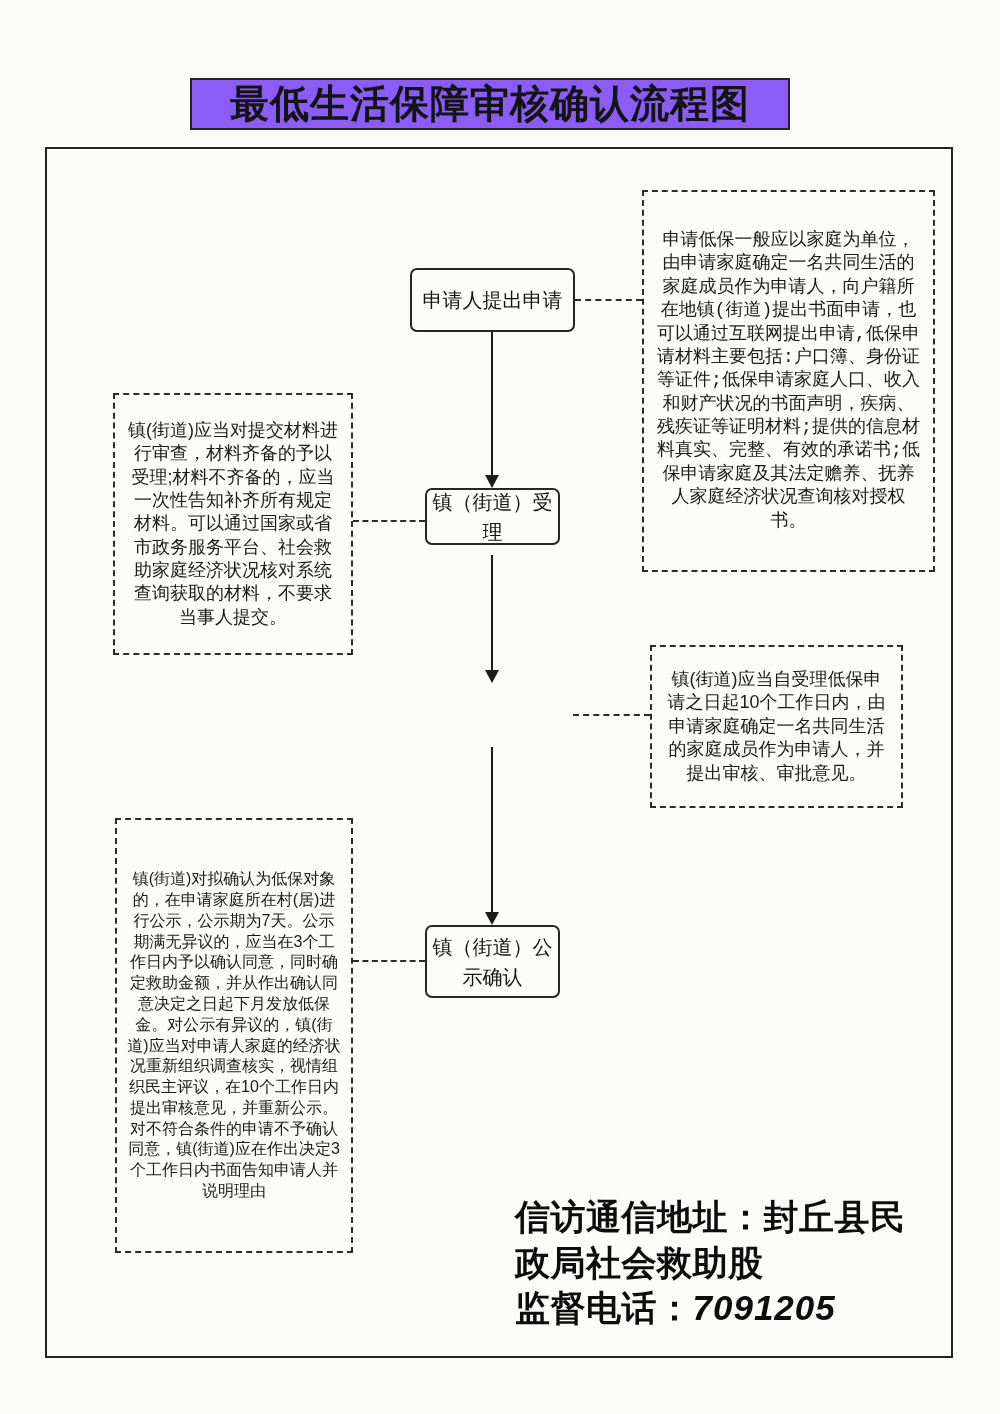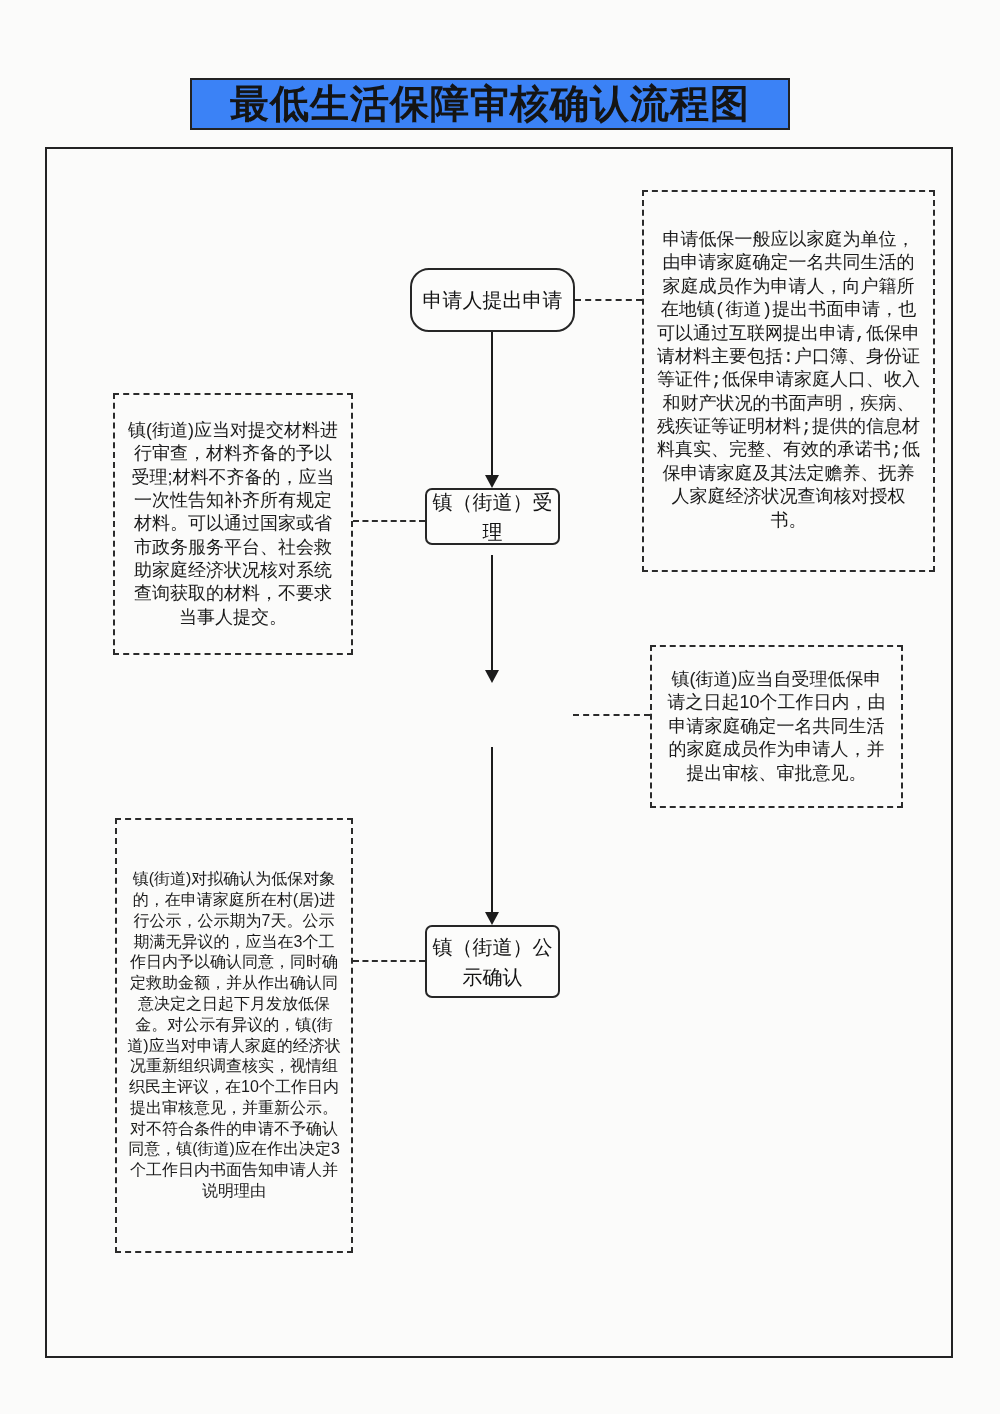--- a/index.html
+++ b/index.html
@@ -15,21 +15,21 @@
     background: #fbfbfa;
     font-family: "Liberation Sans", sans-serif;
     color: #161616;
     overflow: hidden;
   }
   .title-box {
     position: absolute;
     left: 190px; top: 78px;
     width: 600px; height: 52px;
     border: 2px solid #232323;
-    background: #3b82f6;
+    background: #8b5cf6;
     display: flex; align-items: center; justify-content: center;
     font-size: 39px;
     font-weight: 600;
     letter-spacing: 1px;
     color: #141414;
     box-sizing: border-box;
     text-align: right;
   }
   .outer-border {
     position: absolute;
@@ -45,21 +45,21 @@
     border-radius: 7px;
     background: #fcfcfb;
     display: flex; align-items: center; justify-content: center;
     text-align: center;
     font-size: 20px;
     line-height: 1.5;
     color: #131313;
     box-sizing: border-box;
     z-index: 3;
   }
-  .node-1 { left: 410px; top: 268px; width: 165px; height: 64px; padding: 12px 6px; border-radius: 19px; }
+  .node-1 { left: 410px; top: 268px; width: 165px; height: 64px; padding: 12px 6px; }
   .node-2 { left: 425px; top: 488px; width: 135px; height: 57px; padding: 2px 5px; }
   .node-3 { left: 408px; top: 683px; width: 165px; height: 64px; padding: 2px 1px; }
   .node-4 { left: 425px; top: 925px; width: 135px; height: 73px; padding: 2px 5px; }
   .note {
     position: absolute;
     border: 2px dashed #2b2b2b;
     background: transparent;
     display: flex; align-items: center; justify-content: center;
     text-align: center;
     font-size: 18px;
@@ -150,14 +150,18 @@
   <div class="vline vline-2"></div>
   <div class="arrowhead arrow-2"></div>
   <div class="vline vline-3"></div>
   <div class="arrowhead arrow-3"></div>
 
   <div class="dashline dash-1"></div>
   <div class="dashline dash-2"></div>
   <div class="dashline dash-3"></div>
   <div class="dashline dash-4"></div>
 
+  <div class="contact">
+    <div>信访通信地址：封丘县民政局社会救助股</div>
+    <div><span>监督电话：</span><span class="phone-number">7091205</span></div>
+  </div>
 
 </div>
 
 </body></html>

